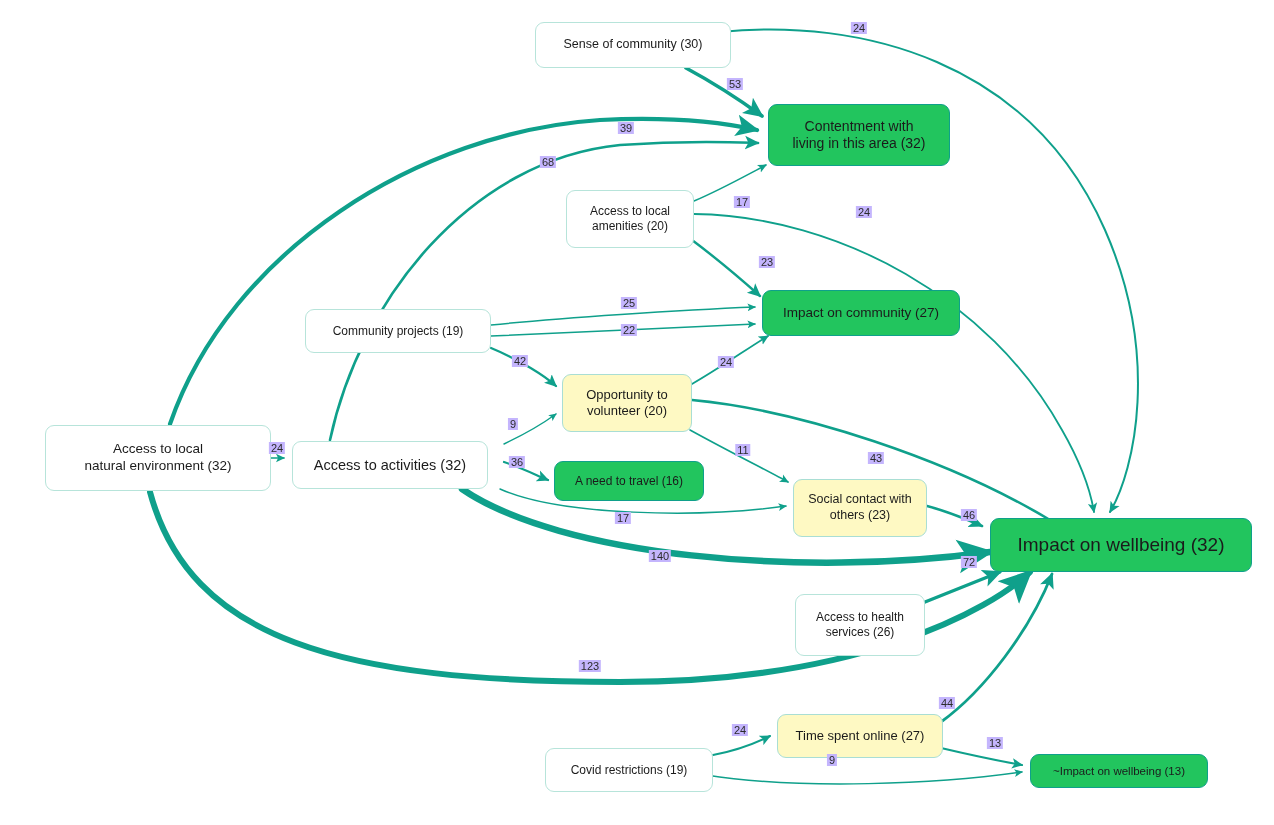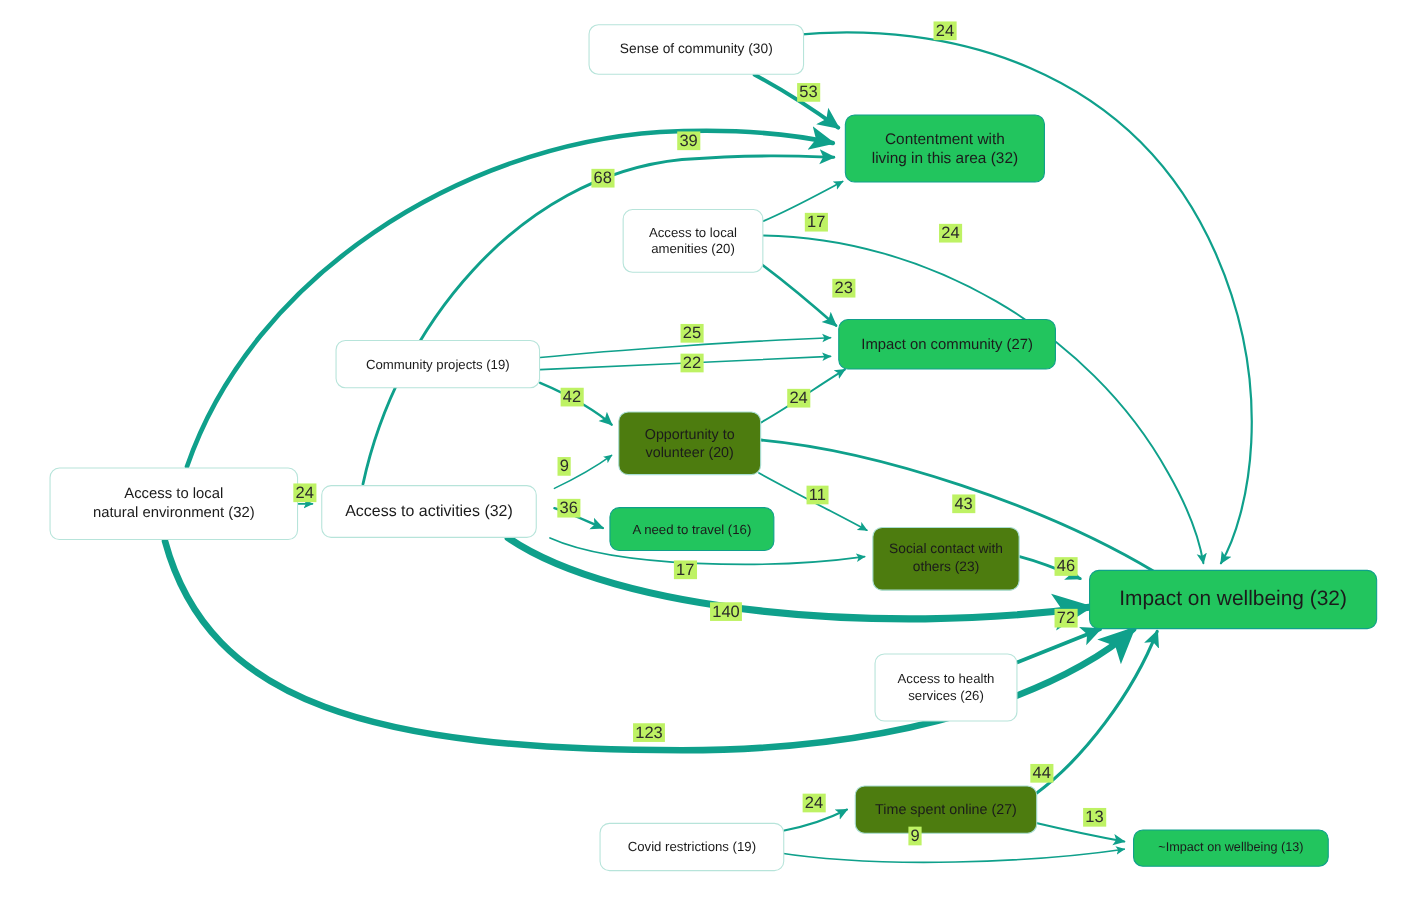--- a/index.html
+++ b/index.html
@@ -3,24 +3,24 @@
 <meta charset="utf-8">
 <style>
   html,body{margin:0;padding:0;background:#ffffff;}
   body{font-family:"Liberation Sans","DejaVu Sans",sans-serif;}
   #stage{position:relative;width:1274px;height:825px;background:#ffffff;overflow:hidden;}
   #wires{position:absolute;inset:0;width:1274px;height:825px;}
   .node{position:absolute;box-sizing:border-box;display:flex;align-items:center;
         justify-content:center;text-align:center;border-radius:9px;line-height:1.25;
         color:#1b1b1b;padding:2px 6px;z-index:3;}
   .n-white{background:#ffffff;border:1.5px solid #b7e4da;}
-  .n-mint{background:#4d7c0f;border:1.5px solid #a9ded4;}
+  .n-mint{background:#fef9c3;border:1.5px solid #a9ded4;}
   .n-teal{background:#22c55e;border:1.5px solid #0fa08b;}
-  .elabel{position:absolute;z-index:4;color:#2b2b2b;font-size:15px;
-          background:#bef264;padding:0 2px;white-space:nowrap;transform:translate(-50%,-50%);}
+  .elabel{position:absolute;z-index:4;color:#2b2b2b;font-size:11px;
+          background:#c4b5fd;padding:0 2px;white-space:nowrap;transform:translate(-50%,-50%);}
 </style>
 </head>
 <body>
 
 <div id="stage">
   <svg id="wires" viewBox="0 0 1274 825" xmlns="http://www.w3.org/2000/svg">
     <defs>
       <marker id="ah" markerWidth="6" markerHeight="6" refX="5" refY="3" orient="auto" markerUnits="strokeWidth">
         <path d="M0,0.4 L5.6,3 L0,5.6 L1.3,3 z" fill="#0fa08b"></path>
       </marker>

